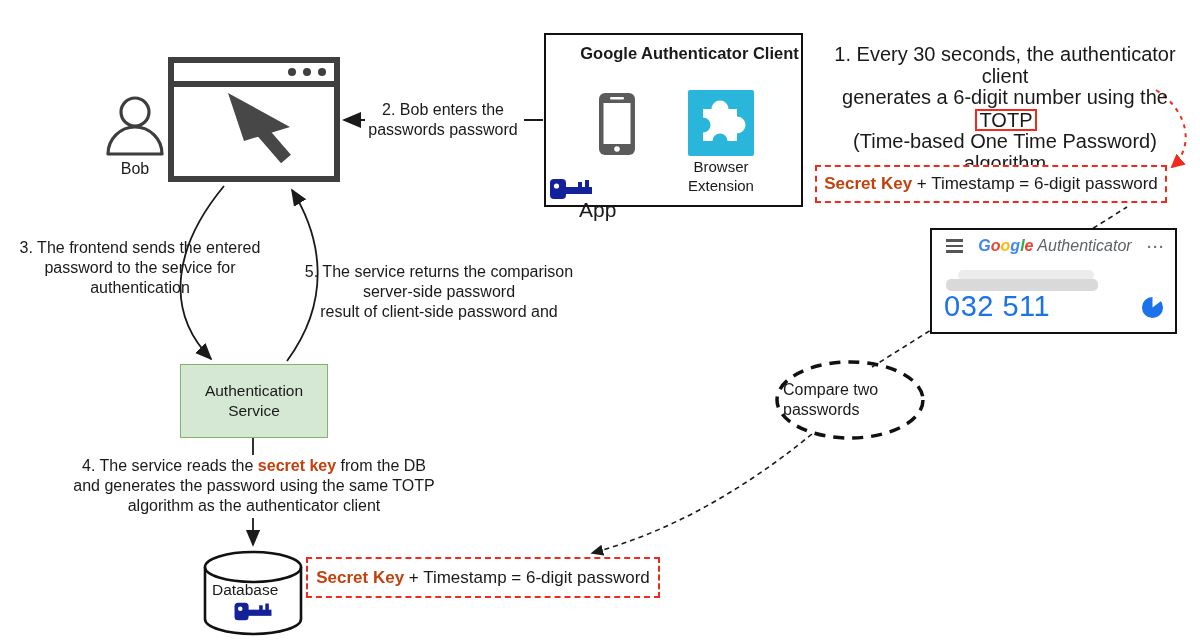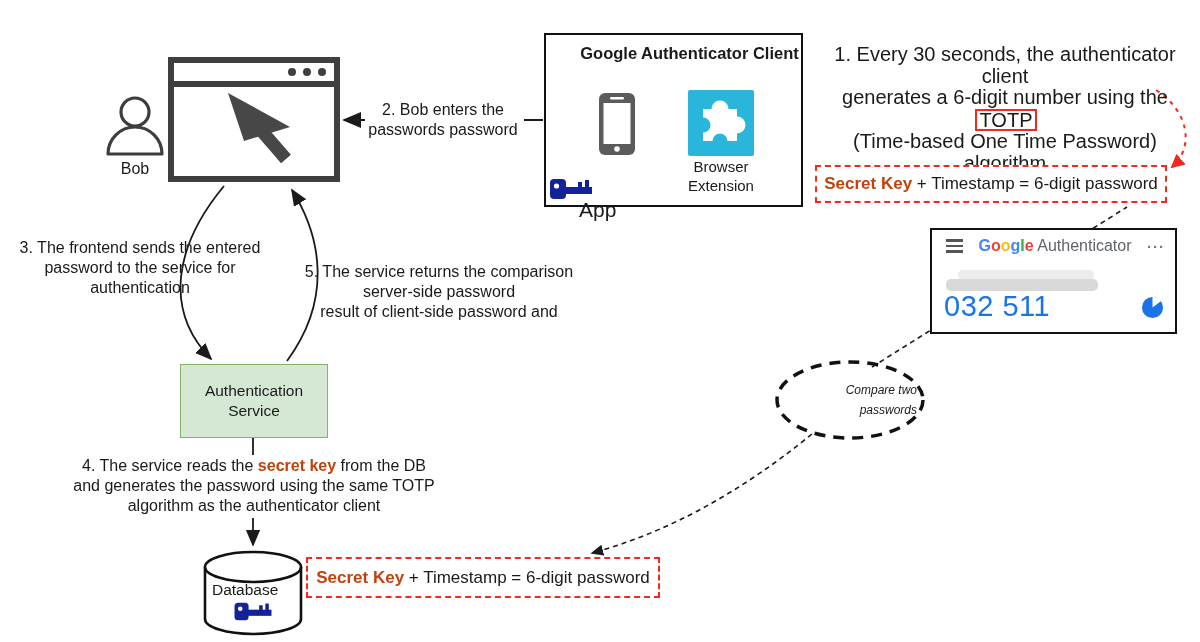--- a/index.html
+++ b/index.html
@@ -29,30 +29,30 @@
   .step4{left:58px;top:456px;width:392px;}
   .step5{left:294px;top:238px;width:290px;margin-top:24px;}
   
   .formula{border:2px dashed #f02b1d;background:#fff;display:flex;align-items:center;justify-content:center;font-size:17px;white-space:pre;}
   .formula-top{left:815px;top:165px;width:348px;height:34px;}
   .formula-bottom{left:306px;top:557px;width:350px;height:37px;}
   
   .service-box{left:180px;top:364px;width:146px;height:72px;background:#d5e8d4;border:1.5px solid #82b366;
                display:flex;flex-direction:column;align-items:center;justify-content:center;font-size:15.5px;line-height:20px;}
   
-  .compare-label{left:783px;top:380px;width:134px;font-size:12px;line-height:20px;text-align:right;font-style:italic;}
+  .compare-label{left:783px;top:380px;width:134px;font-size:16px;line-height:20px;text-align:left;}
   
   .db-label{left:212px;top:581px;width:80px;text-align:left;font-size:15.5px;}
   .db-key{left:233px;top:600px;}
   
   .authapp{left:930px;top:228px;width:243px;height:102px;border:2px solid #111;background:#fff;}
   .authapp-header{position:absolute;left:0;top:7px;width:100%;display:flex;align-items:center;}
   .hamburger{margin-left:14px;display:flex;flex-direction:column;gap:3px;cursor:pointer;}
   .hamburger span{display:block;width:17px;height:2.5px;background:#555;}
-  .authapp-title{flex:1;text-align:center;font-size:16px;color:#5f6368;}
+  .authapp-title{flex:1;text-align:center;font-size:16px;color:#5f6368;font-style:italic;}
   .authapp-title .lg{font-weight:bold;}
   .gl-b{color:#4285F4;} .gl-r{color:#EA4335;} .gl-y{color:#FBBC05;} .gl-g{color:#34A853;}
   .more-btn{margin-right:10px;color:#777;font-size:15px;font-weight:bold;letter-spacing:1px;cursor:pointer;}
   .blurbar1{position:absolute;left:26px;top:40px;width:136px;height:10px;background:#ececec;border-radius:5px;}
   .blurbar2{position:absolute;left:14px;top:49px;width:152px;height:12px;background:#d9d9d9;border-radius:5px;}
   .authcode{position:absolute;left:12px;top:60px;font-size:29px;color:#1a73e8;letter-spacing:0.5px;text-align:right;}
   .pie-wrap{position:absolute;right:11px;top:66px;}
   .bob-label{left:110px;top:160px;width:50px;text-align:center;font-size:16px;}
 </style>
 </head>

